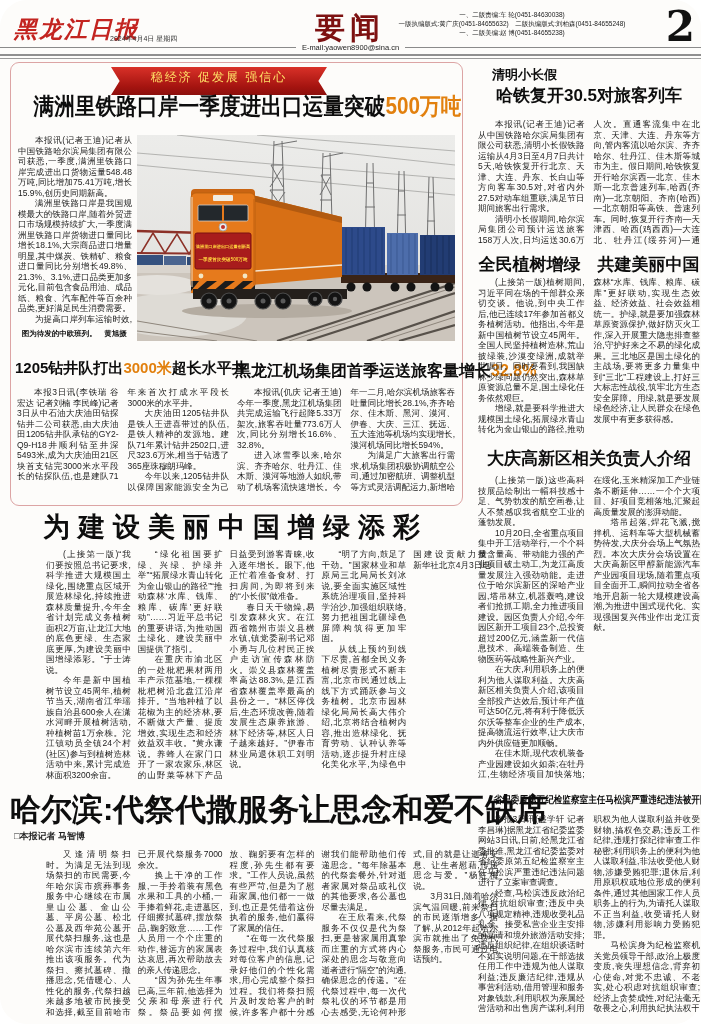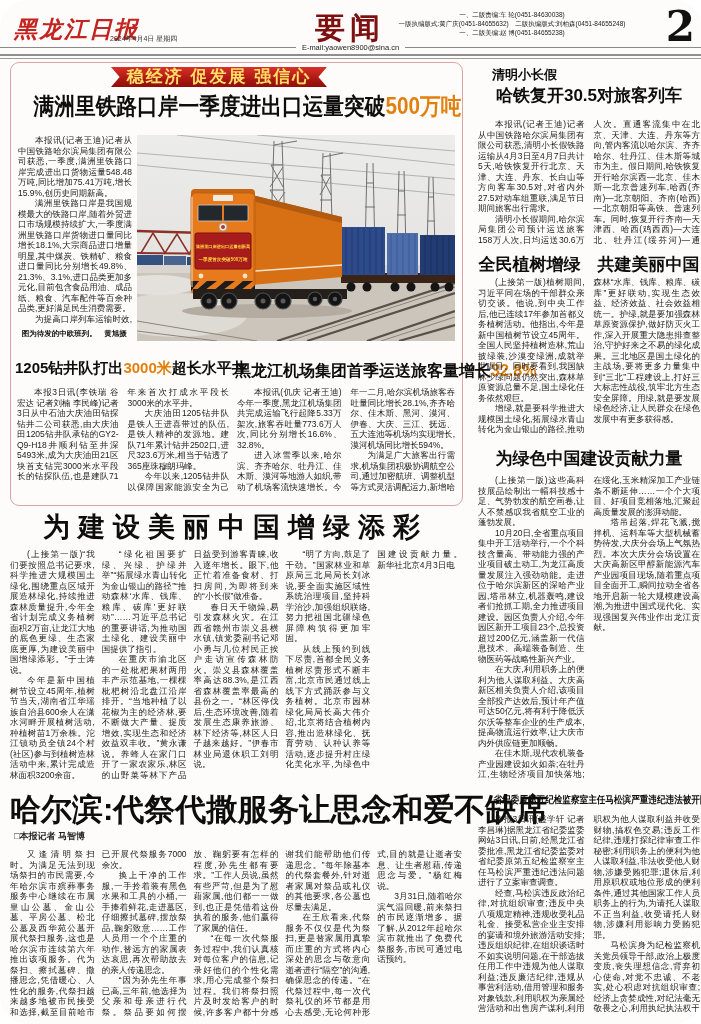--- a/index.html
+++ b/index.html
@@ -18,27 +18,27 @@
         font-size:6.5px;line-height:9px;color:#222;}
   .pageno{position:absolute;right:6px;top:2px;font-family:"DejaVu Serif",serif;
         font-weight:bold;font-size:42px;color:#111;}
   .thickrule{position:absolute;left:0;right:0;top:54px;height:2px;
         border-top:2px solid #8f8f8f;border-bottom:1px solid #9a9a9a;}
   
   .bodytext{font-size:8.5px;line-height:10.5px;text-align:justify;color:#1b1b1b;
         overflow:hidden;column-fill:auto;}
   .bodytext p{margin:0;text-indent:2em;}
   .cols2{column-count:2;column-gap:9px;}
-  .cols5{column-count:5;column-gap:7px;}
+  .cols5{column-count:5;column-gap:7px;margin-left:36px;}
   .hl{color:#e2800e;}
   
   #top-box{position:absolute;left:10px;top:62px;width:451px;height:442px;
         border:1px solid #dca4a4;border-radius:9px;}
-  .banner{position:absolute;left:100px;top:4px;width:216px;height:20px;line-height:20px;
-        text-align:center;font-weight:bold;font-size:17px;letter-spacing:2px;color:#ffe066;
+  .banner{position:absolute;left:100px;top:4px;width:216px;height:28px;line-height:20px;
+        text-align:center;font-weight:normal;font-size:12px;letter-spacing:2px;color:#ffe066;
         background:linear-gradient(180deg,#d93128 0%,#a51410 70%,#8c0f0c 100%);
         clip-path:polygon(0 0,100% 0,96% 50%,100% 100%,0 100%,4% 50%);}
   .main-headline{position:absolute;left:0;top:28px;width:100%;text-align:center;
         font-weight:900;font-size:23px;white-space:nowrap;transform:scaleX(0.9);color:#0d0d0d;}
   .story-left{position:absolute;left:7px;top:72px;width:114px;height:190px;}
   .caption{position:absolute;left:7px;top:266px;width:114px;font-size:7.5px;font-weight:bold;
         white-space:nowrap;text-indent:0.5em;color:#111;}
   .photo{position:absolute;left:126px;top:72px;width:318px;height:206px;background:#e7e6e3;}
   .subhead{position:absolute;font-weight:bold;white-space:nowrap;text-align:center;color:#0d0d0d;}
   #subhead1{left:4px;top:296px;width:216px;font-size:15px;}
@@ -283,21 +283,21 @@
       <p>本报讯(记者王迪)记者从中国铁路哈尔滨局集团有限公司获悉,清明小长假铁路运输从4月3日至4月7日共计5天,哈铁恢复开行北京、天津、大连、丹东、长白山等方向客车30.5对,对省内外27.5对动车组重联,满足节日期间旅客出行需求。</p>
       <p>清明小长假期间,哈尔滨局集团公司预计运送旅客158万人次,日均运送30.6万人次。直通客流集中在北京、天津、大连、丹东等方向,管内客流以哈尔滨、齐齐哈尔、牡丹江、佳木斯等城市为主。假日期间,哈铁恢复开行哈尔滨西—北京、佳木斯—北京普速列车,哈西(齐南)—北京朝阳、齐南(哈西)—北京朝阳等高铁、普速列车。同时,恢复开行齐南—天津西、哈西(鸡西西)—大连北、牡丹江(绥芬河)—通辽、齐南—丹东等高铁动车组列车,以及哈尔滨至齐齐哈尔间65对动车组列车,满足旅客出行需求。</p>
     </div>
 
   <div id="rb-head" class="r-head">全民植树增绿　共建美丽中国</div>
   <div id="rb-body" class="bodytext cols2">
       <p>(上接第一版)植树期间,习近平同在场的干部群众亲切交谈。他说,到中央工作后,他已连续17年参加首都义务植树活动。他指出,今年是新中国植树节设立45周年。全国人民坚持植树造林,荒山披绿装,沙漠变绿洲,成就举世瞩目。同时要看到,我国缺林少绿问题仍然突出,森林草原资源总量不足,国土绿化任务依然艰巨。</p>
       <p>增绿,就是要科学推进大规模国土绿化,拓展绿水青山转化为金山银山的路径,推动森林“水库、钱库、粮库、碳库”更好联动,实现生态效益、经济效益、社会效益相统一。护绿,就是要加强森林草原资源保护,做好防灭火工作,深入开展重大隐患排查整治,守护好来之不易的绿化成果。三北地区是国土绿化的主战场,要将更多力量集中到“三北”工程建设上,打好三大标志性战役,筑牢北方生态安全屏障。用绿,就是要发展绿色经济,让人民群众在绿色发展中有更多获得感。</p>
     </div>
 
-  <div id="rc-head" class="r-head">为绿色中国建设贡献力量</div>
+  <div id="rc-head" class="r-head">大庆高新区相关负责人介绍</div>
   <div id="rc-body" class="bodytext cols2">
       <p>(上接第一版)这些高科技展品绘制出一幅科技感十足、气势勃发的航空画卷,让人不禁感叹我省航空工业的蓬勃发展。</p>
       <p>10月20日,全省重点项目集中开工活动举行,一个个科技含量高、带动能力强的产业项目破土动工,为龙江高质量发展注入强劲动能。走进位于哈尔滨新区的深哈产业园,塔吊林立,机器轰鸣,建设者们抢抓工期,全力推进项目建设。园区负责人介绍,今年园区新开工项目23个,总投资超过200亿元,涵盖新一代信息技术、高端装备制造、生物医药等战略性新兴产业。</p>
       <p>在大庆,利用职务上的便利为他人谋取利益。大庆高新区相关负责人介绍,该项目全部投产达效后,预计年产值可达50亿元,将有利于降低沃尔沃等整车企业的生产成本,提高物流运行效率,让大庆市内外供应链更加顺畅。</p>
       <p>在佳木斯,现代农机装备产业园建设如火如荼;在牡丹江,生物经济项目加快落地;在绥化,玉米精深加工产业链条不断延伸……一个个大项目、好项目竞相落地,汇聚起高质量发展的澎湃动能。</p>
       <p>塔吊起落,焊花飞溅,搅拌机、运料车等大型机械蓄势待发,大庆分会场上气氛热烈。本次大庆分会场设置在大庆高新区甲醇新能源汽车产业园项目现场,随着重点项目全面开工,瞬间拉动全省各地开启新一轮大规模建设高潮,为推进中国式现代化、实现强国复兴伟业作出龙江贡献。</p>
     </div>
 
   <div id="rd-head" class="r-head">省纪委原第五纪检监察室主任马松滨严重违纪违法被开除党籍</div>
   <div id="rd-body" class="bodytext cols2">

